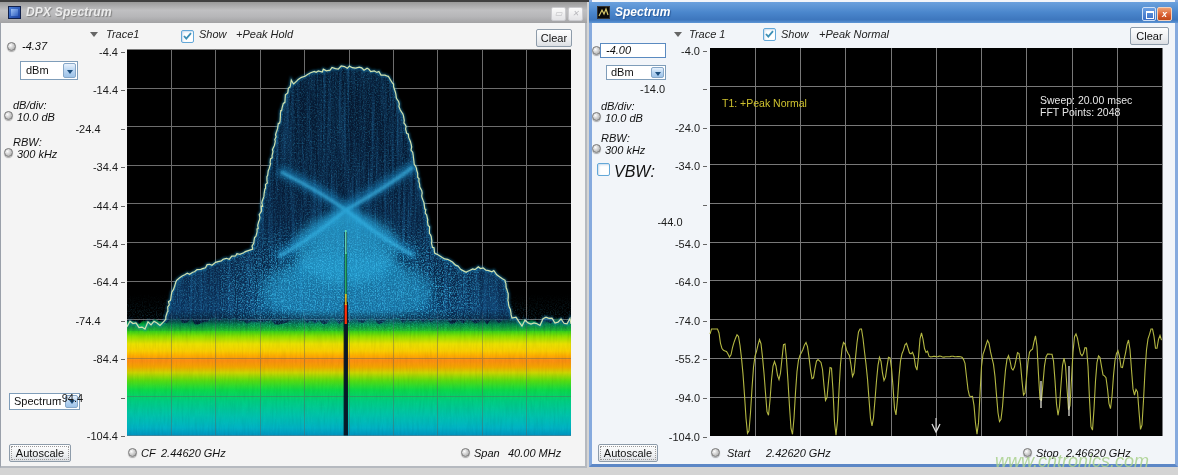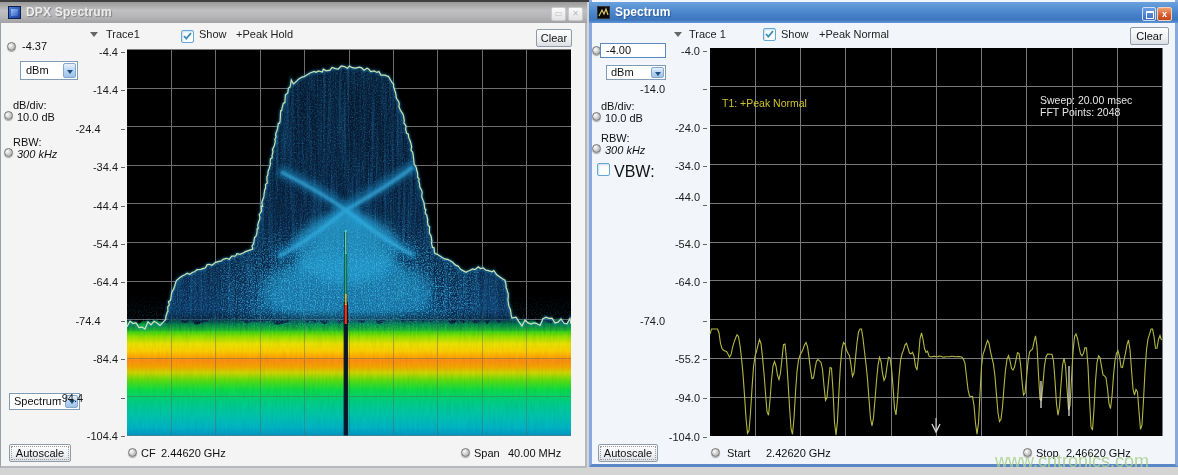--- a/index.html
+++ b/index.html
@@ -1,12 +1,12 @@
 <!DOCTYPE html>
-<html><head><meta charset="utf-8"><style>html,body{margin:0;padding:0;}body{width:1178px;height:475px;position:relative;overflow:hidden;font-family:"Liberation Sans",sans-serif;background:#d4d4d4;}.abs{position:absolute;}</style></head><body>
+<html><head><meta charset="utf-8"><style>html,body{margin:0;padding:0;}body{width:1178px;height:475px;position:relative;overflow:hidden;font-family:"Liberation Sans",sans-serif;background:#d4d4d4;}.abs{position:absolute;font-style:italic;}</style></head><body>
 <div class="abs" style="left:0;top:0;width:587px;height:468px;background:#f4f4f4;border-left:1px solid #9aa0aa;border-right:2px solid #b5b9bf;border-bottom:2px solid #b5b9bf;box-sizing:border-box"></div>
 <div class="abs" style="left:0;top:0;width:1178px;height:2px;background:#3f3f3f"></div>
 <div class="abs" style="left:0;top:2px;width:587px;height:21px;background:linear-gradient(#999999,#c0c0c2 40%,#b6b6b8 70%,#a2a2a4)"></div>
 <div class="abs" style="left:8px;top:6px;width:13px;height:13px;background:linear-gradient(135deg,#4a7ed6,#1a3f9e);border:1px solid #11204a;box-sizing:border-box">
     <div style="position:absolute;left:2px;top:2px;width:7px;height:7px;background:linear-gradient(135deg,#9ec1f5,#2d5ec0)"></div>
   </div>
 <div class="abs" style="left:26px;top:5px;font-size:12px;font-weight:bold;color:#ececec;text-shadow:1px 1px 1px #808080;letter-spacing:0.2px">DPX Spectrum</div>
 <div class="abs" style="left:551px;top:7px;width:15px;height:14px;background:linear-gradient(#fbfbfb,#e3e3e6);border:1px solid #cacace;border-radius:2px;box-sizing:border-box;color:#b9b9bd;font-size:8px;text-align:center;line-height:12px">▭</div>
 <div class="abs" style="left:568px;top:7px;width:15px;height:14px;background:linear-gradient(#fbfbfb,#e3e3e6);border:1px solid #cacace;border-radius:2px;box-sizing:border-box;color:#b9b9bd;font-size:8px;text-align:center;line-height:12px">✕</div>
 <div class="abs" style="left:589px;top:0;width:589px;height:467px;background:#f2f5f9;border-left:3px solid #86aade;border-right:3px solid #86aade;border-bottom:3px solid #5c87c6;box-sizing:border-box"></div>
@@ -330,27 +330,27 @@
 <div class="abs" style="left:614px;top:163px;font-size:16px;color:#111">VBW:</div>
 <div style="position:absolute;left:598px;top:444px;width:60px;height:18px;box-sizing:border-box;background:linear-gradient(#fefefe,#eef0f2 60%,#dcdfe3);border:1px solid #8e9caa;border-radius:2px;outline:1px dotted #999;outline-offset:-3px;display:flex;align-items:center;justify-content:center;font-size:11px;color:#111">Autoscale</div>
 <div style="position:absolute;right:478px;top:44.5px;width:60px;text-align:right;font-size:11px;color:#1c1c1c">-4.0</div>
 <div style="position:absolute;left:703px;top:50.5px;width:4px;height:1px;background:#666"></div>
 <div style="position:absolute;right:478px;top:83.1px;width:60px;font-size:11px;color:#1c1c1c">-14.0</div>
 <div style="position:absolute;left:703px;top:89.1px;width:4px;height:1px;background:#666"></div>
 <div style="position:absolute;right:478px;top:121.7px;width:60px;text-align:right;font-size:11px;color:#1c1c1c">-24.0</div>
 <div style="position:absolute;left:703px;top:127.7px;width:4px;height:1px;background:#666"></div>
 <div style="position:absolute;right:478px;top:160.3px;width:60px;text-align:right;font-size:11px;color:#1c1c1c">-34.0</div>
 <div style="position:absolute;left:703px;top:166.3px;width:4px;height:1px;background:#666"></div>
-<div style="position:absolute;right:478px;top:191px;width:60px;text-align:right;font-size:11px;color:#1c1c1c">-44.0</div>
+<div style="position:absolute;right:478px;top:216px;width:60px;text-align:center;font-size:11px;color:#1c1c1c">-44.0</div>
 <div style="position:absolute;left:703px;top:204.9px;width:4px;height:1px;background:#666"></div>
 <div style="position:absolute;right:478px;top:237.5px;width:60px;text-align:right;font-size:11px;color:#1c1c1c">-54.0</div>
 <div style="position:absolute;left:703px;top:243.5px;width:4px;height:1px;background:#666"></div>
 <div style="position:absolute;right:478px;top:276.1px;width:60px;text-align:right;font-size:11px;color:#1c1c1c">-64.0</div>
 <div style="position:absolute;left:703px;top:282.1px;width:4px;height:1px;background:#666"></div>
-<div style="position:absolute;right:478px;top:314.7px;width:60px;text-align:left;font-size:11px;color:#1c1c1c">-74.0</div>
+<div style="position:absolute;right:478px;top:314.7px;width:60px;text-align:right;font-size:11px;color:#1c1c1c">-74.0</div>
 <div style="position:absolute;left:703px;top:320.7px;width:4px;height:1px;background:#666"></div>
 <div style="position:absolute;right:478px;top:353.3px;width:60px;text-align:right;font-size:11px;color:#1c1c1c">-55.2</div>
 <div style="position:absolute;left:703px;top:359.3px;width:4px;height:1px;background:#666"></div>
 <div style="position:absolute;right:478px;top:391.9px;width:60px;text-align:right;font-size:11px;color:#1c1c1c">-94.0</div>
 <div style="position:absolute;left:703px;top:397.9px;width:4px;height:1px;background:#666"></div>
 <div style="position:absolute;right:478px;top:430.5px;width:60px;text-align:right;font-size:11px;color:#1c1c1c">-104.0</div>
 <div style="position:absolute;left:703px;top:436.5px;width:4px;height:1px;background:#666"></div>
 <div style="position:absolute;left:711px;top:448px;width:7px;height:7px;border-radius:50%;background:radial-gradient(circle at 35% 35%, #fdfdfd, #9a9a9a);border:1px solid #777;box-shadow:0 1px 1px rgba(0,0,0,.3)"></div>
 <div class="abs" style="left:727px;top:447px;font-size:11px;color:#111">Start</div>
 <div class="abs" style="left:766px;top:447px;font-size:11px;color:#111">2.42620 GHz</div>

